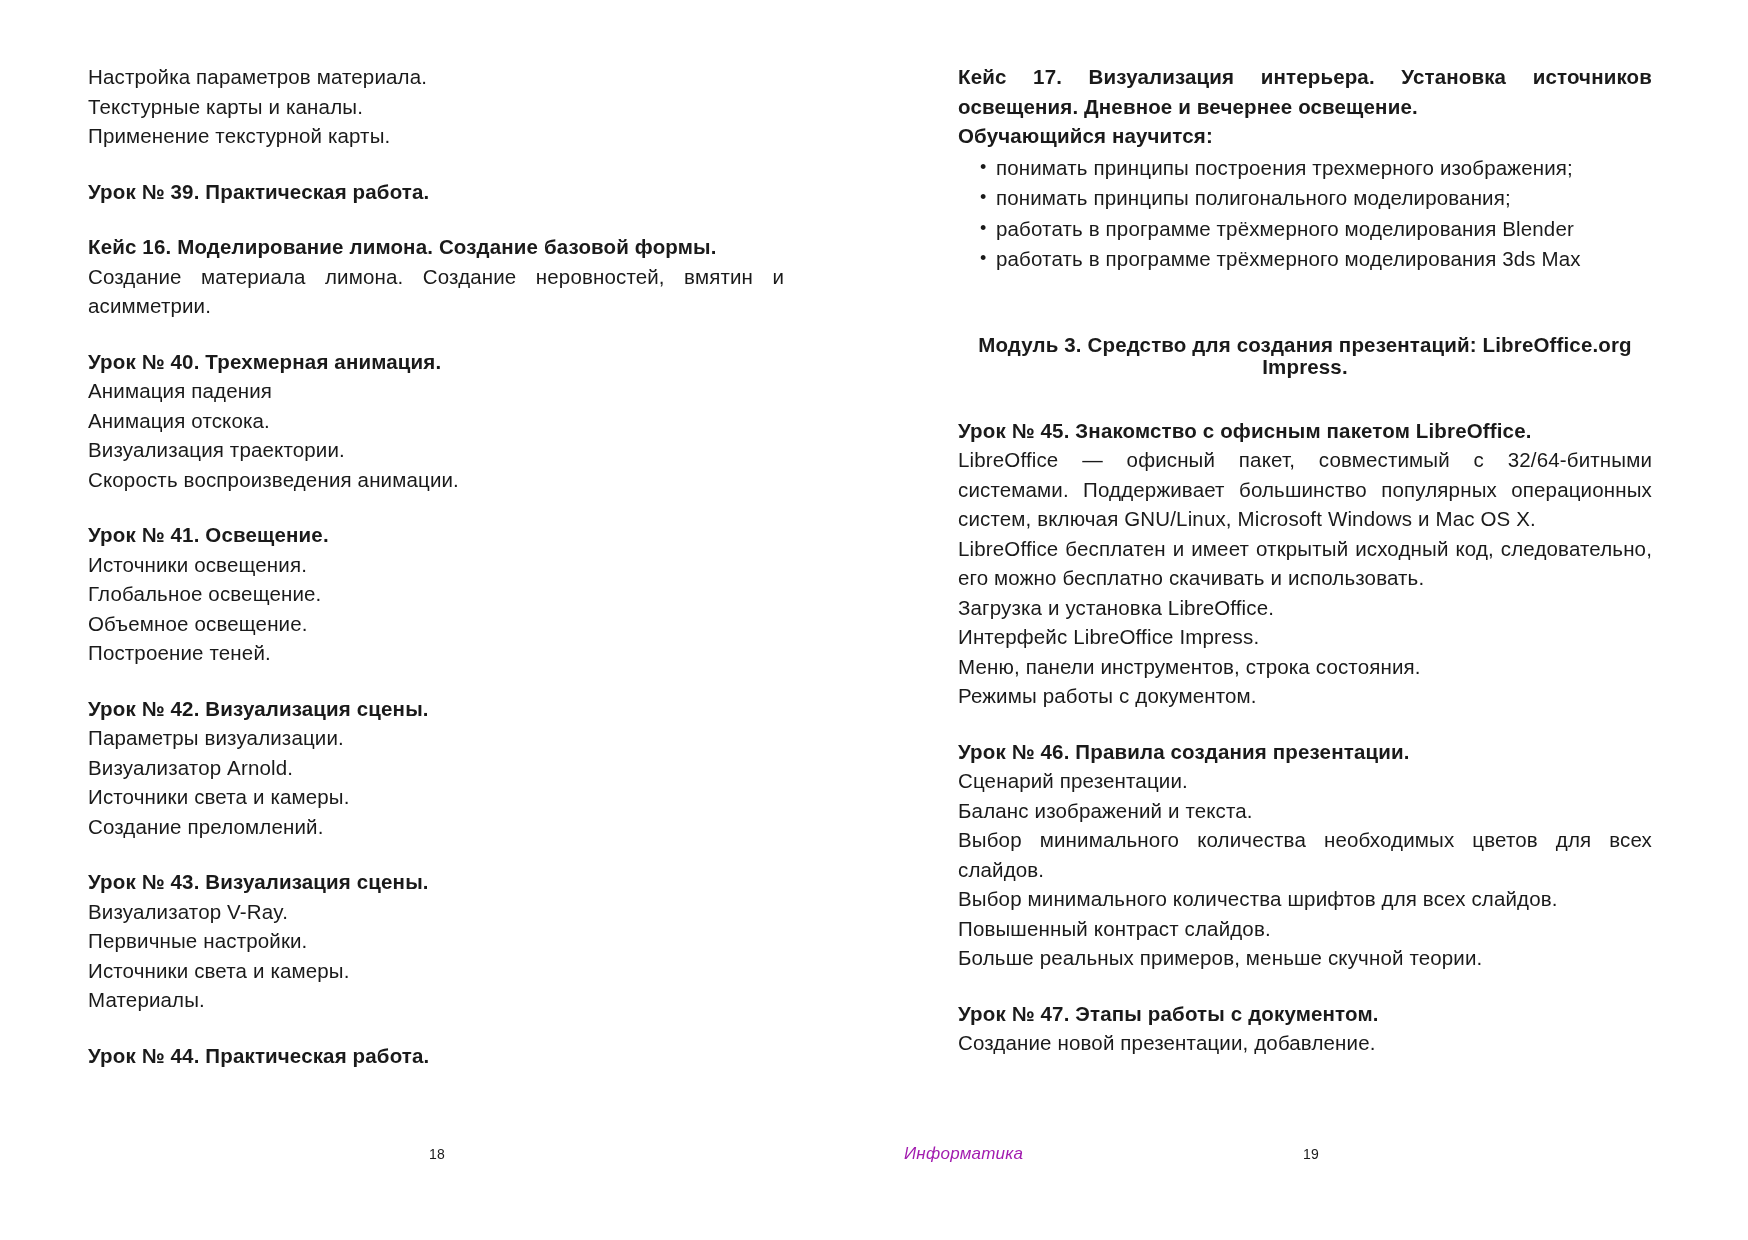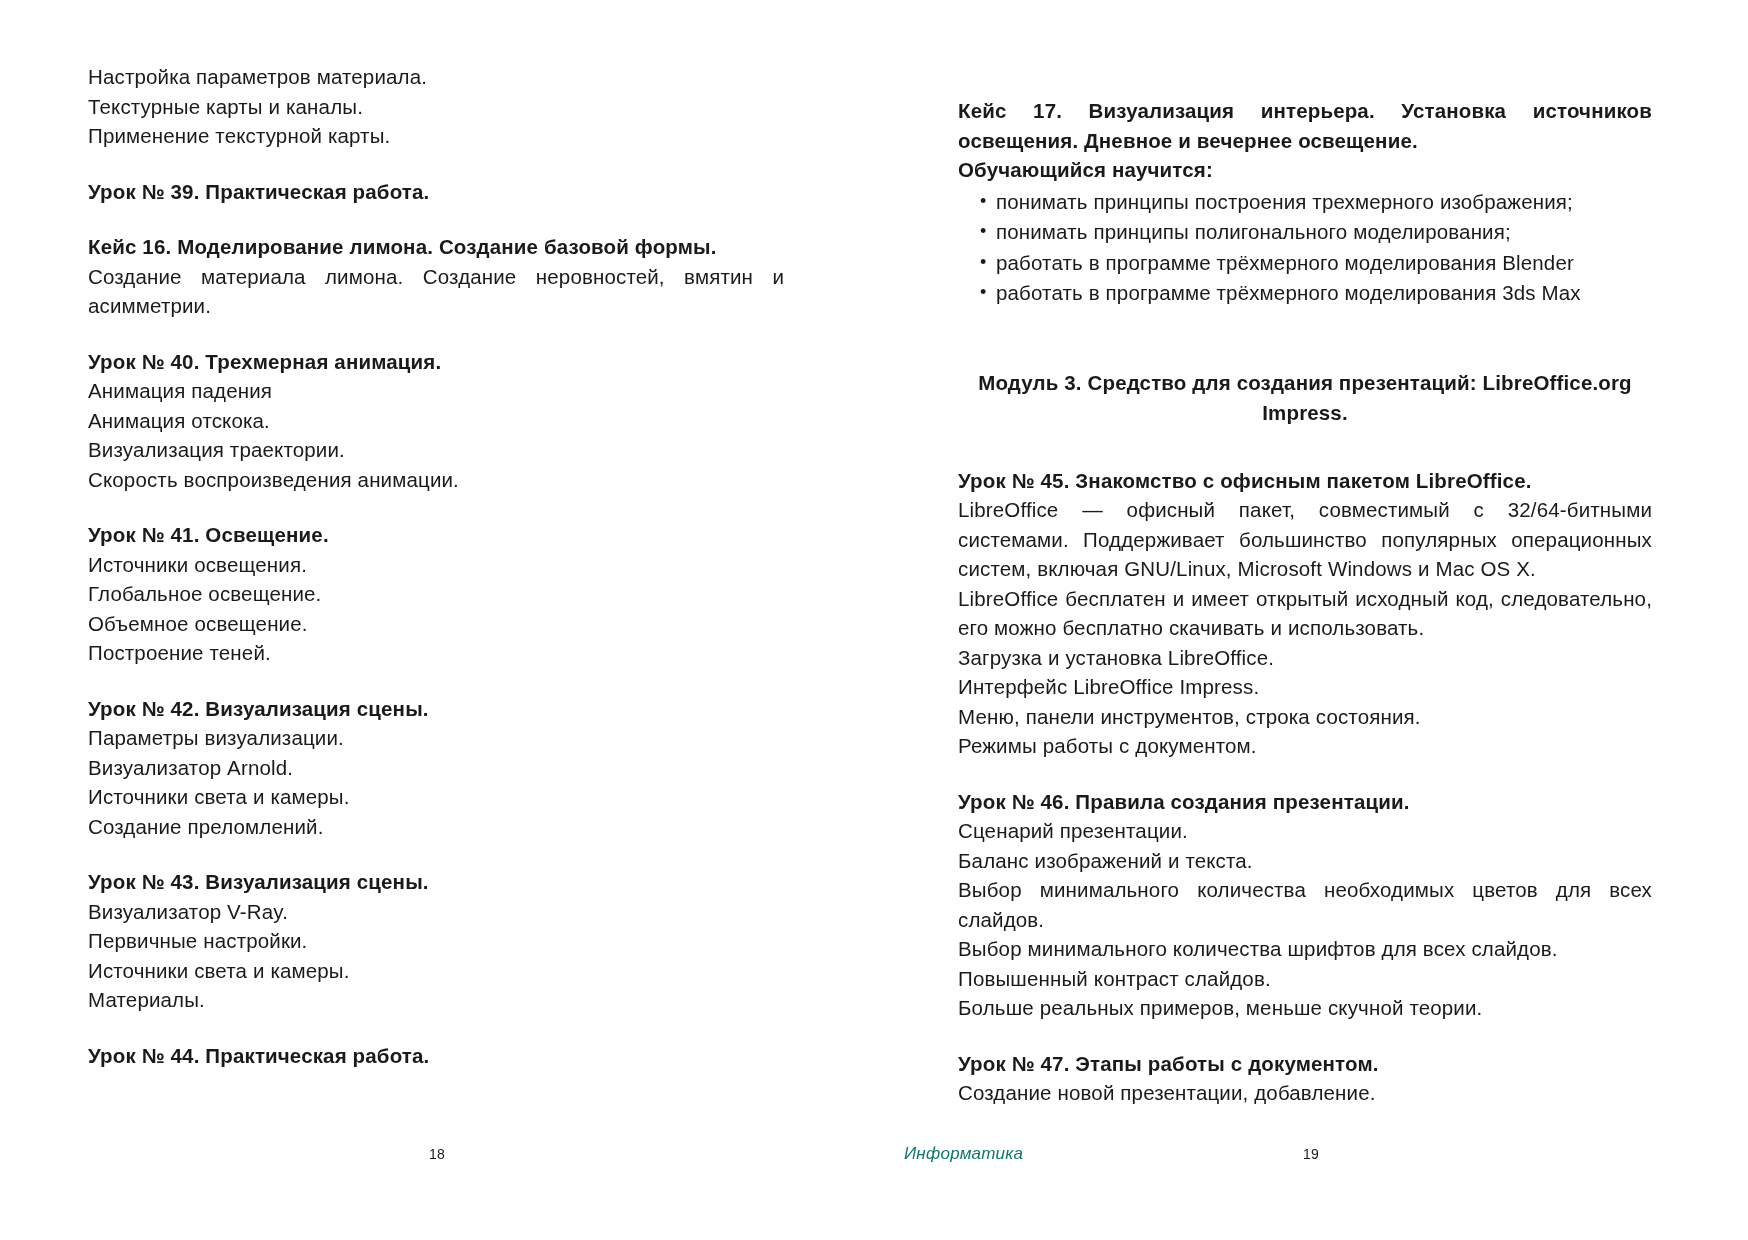--- a/index.html
+++ b/index.html
@@ -26,21 +26,21 @@
     position: relative;
     box-sizing: border-box;
     height: 1240px;
   }
   .page-left {
     width: 874px;
     padding: 62px 90px 0 88px;
   }
   .page-right {
     width: 874px;
-    padding: 96px 96px 0 84px;
+    padding: 62px 96px 0 84px;
   }
   .content {
     font-size: 20.5px;
     line-height: 29.5px;
     letter-spacing: 0.15px;
   }
   .block {
     margin: 0 0 26px 0;
   }
   .block.tight {
@@ -50,21 +50,21 @@
     margin: 0;
     padding: 0;
     white-space: pre-wrap;
   }
   .heading {
     font-weight: bold;
   }
   .heading-center {
     font-weight: bold;
     text-align: center;
-    line-height: 30px;
+    line-height: 22px;
   }
   .just {
     text-align: justify;
     text-justify: inter-word;
   }
   .gap-sm {
     height: 12px;
   }
   .gap-lg {
     height: 34px;
@@ -102,21 +102,21 @@
   .folio-right {
     left: 0;
     right: 0;
     text-align: center;
   }
   .running-head {
     position: absolute;
     bottom: 76px;
     left: 30px;
     font-size: 17px;
-    color: #0f766e;
+    color: #a21caf;
     font-style: italic;
     letter-spacing: 0.2px;
   }
   .gutter {
     position: absolute;
     left: 874px;
     top: 0;
     width: 1px;
     height: 1240px;
     background: transparent;

